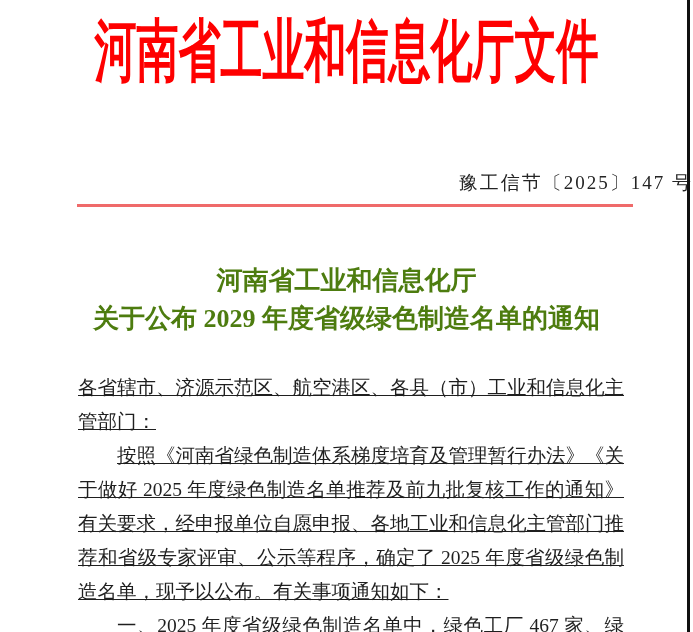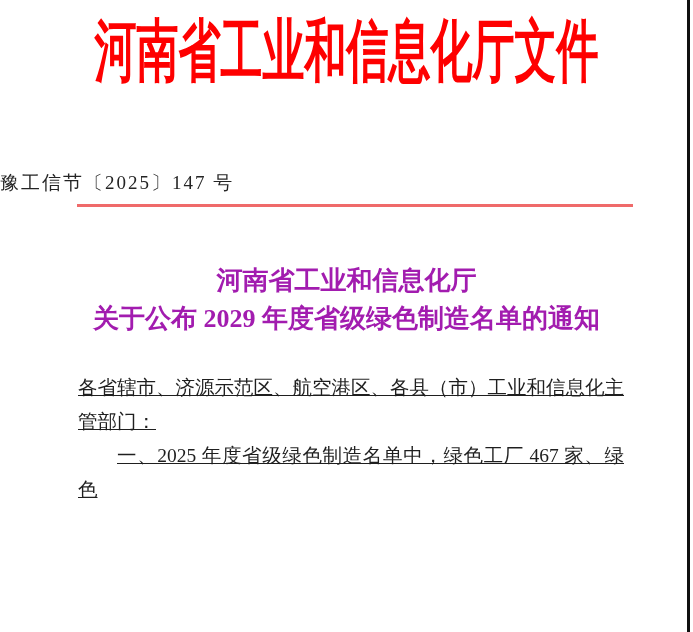--- a/index.html
+++ b/index.html
@@ -41,21 +41,21 @@
     white-space: nowrap;
     transform: scaleY(1.62);
     transform-origin: center top;
     letter-spacing: 0px;
   }
   .doc-number {
     position: absolute;
     top: 172px;
     left: 0;
     width: 693px;
-    text-align: left;
+    text-align: right;
     font-size: 19px;
     line-height: 22px;
     letter-spacing: 2px;
     color: #242424;
   }
   .red-divider {
     position: absolute;
     top: 204px;
     left: 77px;
     width: 556px;
@@ -64,21 +64,21 @@
   }
   .doc-title {
     position: absolute;
     top: 262px;
     left: 0;
     width: 693px;
     text-align: center;
     font-weight: bold;
     font-size: 26px;
     line-height: 38px;
-    color: #a21caf;
+    color: #4d7c0f;
   }
   .body-text {
     position: absolute;
     top: 371px;
     left: 78px;
     width: 546px;
     font-size: 19.5px;
     line-height: 34px;
     text-align: justify;
     text-justify: inter-ideograph;
@@ -103,18 +103,19 @@
 
   <div class="red-divider"></div>
 
   <div class="doc-title">
     <div>河南省工业和信息化厅</div>
     <div>关于公布 2029 年度省级绿色制造名单的通知</div>
   </div>
 
   <div class="body-text">
     <p>各省辖市、济源示范区、航空港区、各县（市）工业和信息化主管部门：</p>
+    <p class="indent">按照《河南省绿色制造体系梯度培育及管理暂行办法》《关于做好 2025 年度绿色制造名单推荐及前九批复核工作的通知》有关要求，经申报单位自愿申报、各地工业和信息化主管部门推荐和省级专家评审、公示等程序，确定了 2025 年度省级绿色制造名单，现予以公布。有关事项通知如下：</p>
     <p class="indent">一、2025 年度省级绿色制造名单中，绿色工厂 467 家、绿色</p>
   </div>
 
   <div class="page-edge-right"></div>
 
 </div>
 
 </body></html>

